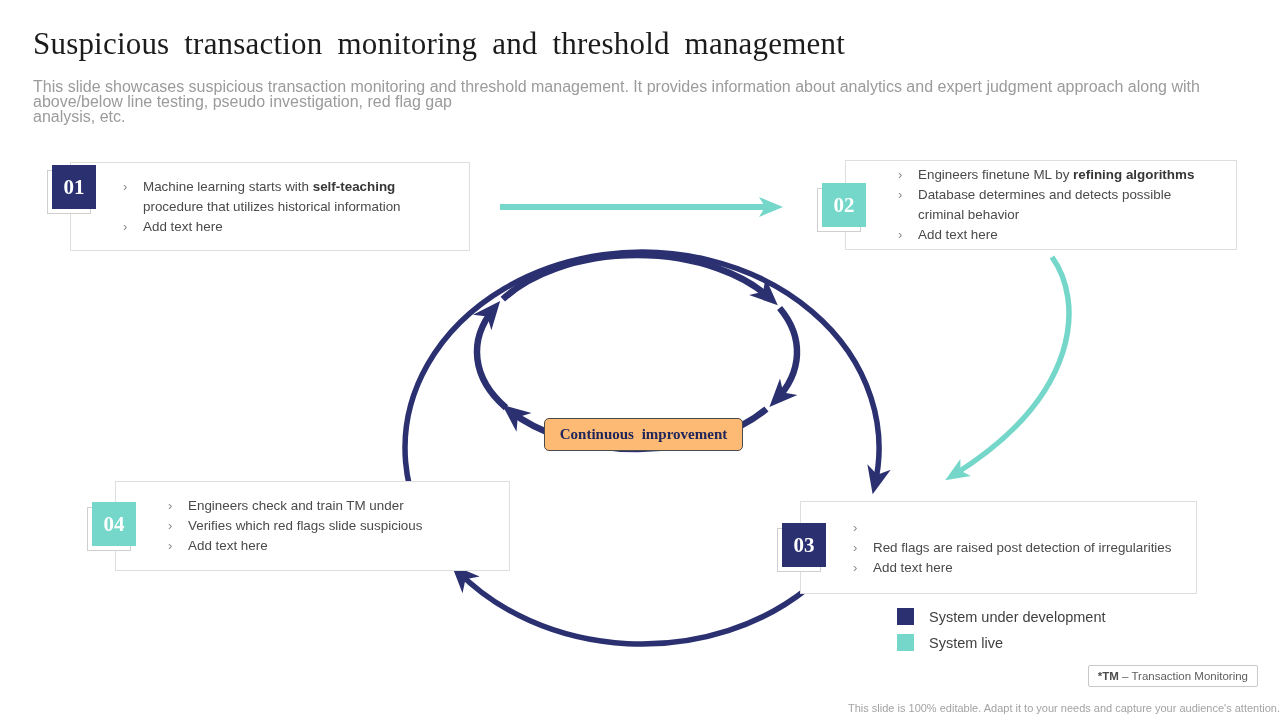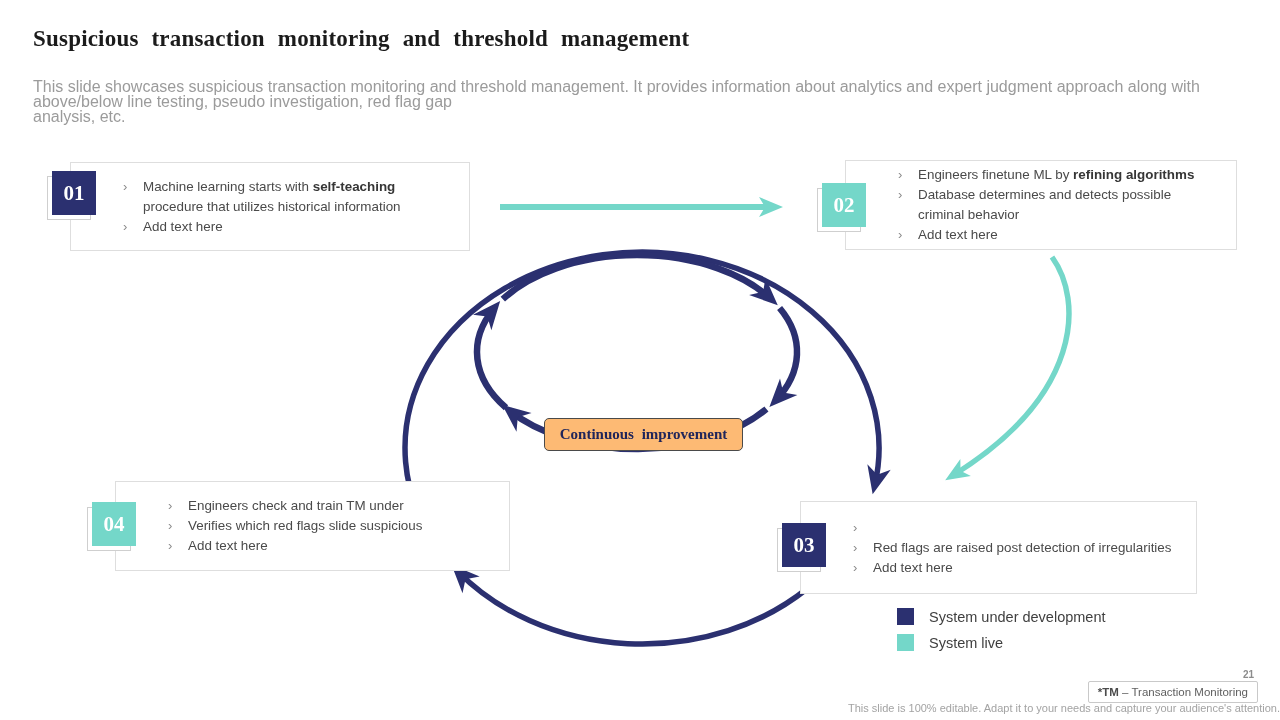--- a/index.html
+++ b/index.html
@@ -7,21 +7,21 @@
     --muted:#9b9b9b; --border:#dedede; --chev:#8a8a8a;
   }
   *{margin:0;padding:0;box-sizing:border-box;}
   html,body{width:1280px;height:720px;}
   body{position:relative;background:#ffffff;overflow:hidden;
        font-family:"Liberation Sans","DejaVu Sans",sans-serif;}
   .abs{position:absolute;}
 
   
   .title{left:33px;top:26px;width:1100px;font-family:"Liberation Serif","DejaVu Serif",serif;
-         font-weight:bold;font-size:23px;color:#1b1b1b;word-spacing:7px;letter-spacing:.2px;}
+         font-weight:normal;font-size:31px;color:#1b1b1b;word-spacing:7px;letter-spacing:.2px;}
   .subtitle{left:33px;top:79px;width:1215px;font-size:16px;line-height:15px;color:var(--muted);}
 
   
   #arrows{left:0;top:0;z-index:1;}
   .stroke-navy{stroke:var(--navy);fill:none;}
   .stroke-teal{stroke:var(--teal);fill:none;}
   .fill-navy{fill:var(--navy);}
   .fill-teal{fill:var(--teal);}
 
   
@@ -52,21 +52,21 @@
                 font-size:15px;color:#20255a;word-spacing:4px;}
 
   
   .legend{left:897px;top:608px;z-index:2;}
   .legend-row{display:flex;align-items:center;margin-bottom:9px;}
   .swatch{width:17px;height:17px;margin-right:15px;}
   .legend-label{font-size:14.5px;color:#3f3f3f;}
 
   
   .footnote{right:22px;top:665px;border:1px solid #c9c9c9;border-radius:2px;
-            padding:4px 9px;font-size:11.5px;color:#5f5f5f;background:#fff;z-index:2;margin-top:16px;}
+            padding:4px 9px;font-size:11.5px;color:#5f5f5f;background:#fff;z-index:2;}
   .footnote b{color:#4c4c4c;}
 
   
   .footer{left:0;top:702px;width:100%;text-align:right;font-size:11px;color:#a3a3a3;}
   .pagenum{right:26px;top:669px;font-size:10px;color:#8c8c8c;font-weight:bold;}
 </style>
 </head>
 <body>
 
 <div class="abs title">Suspicious transaction monitoring and threshold management</div>
@@ -150,21 +150,21 @@
         <span class="chev">›</span>
         <span class="btext">Verifies which red flags slide suspicious</span>
       </div>
       <div class="bullet">
         <span class="chev">›</span>
         <span class="btext">Add text here</span>
       </div>
     </div>
 </div>
 
-<div class="abs badge navy" style="left:47px;top:171px;text-align:right;">
+<div class="abs badge navy" style="left:47px;top:165px;text-align:right;">
   <div class="badge-outline"></div>
   <div class="badge-fill">
       <span>01</span>
     </div>
 </div>
 <div class="abs badge teal" style="left:817px;top:183px;">
   <div class="badge-outline"></div>
   <div class="badge-fill">
       <span>02</span>
     </div>

